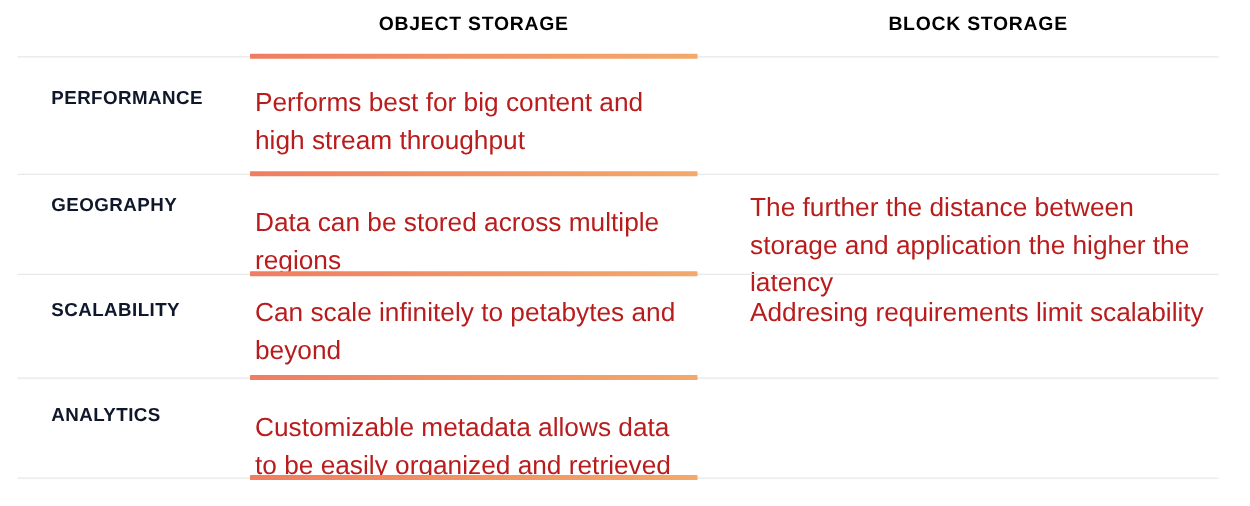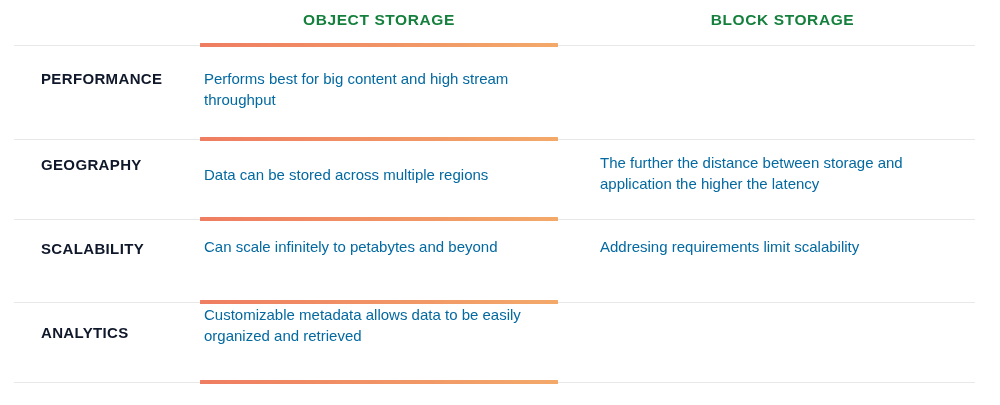--- a/index.html
+++ b/index.html
@@ -28,21 +28,21 @@
   .col-label  { position: absolute; left: 41px;  width: 150px; }
   .col-object { position: absolute; left: 204px; width: 352px; }
   .col-block  { position: absolute; left: 600px; width: 378px; }
 
   
   .header-cell {
     font-size: 15.5px;
     font-weight: bold;
     letter-spacing: 0.6px;
     text-align: center;
-    color: #15803d;
+    color: #000000;
     line-height: 1;
   }
   #hdr-object { top: 12px; left: 200px; width: 358px; }
   #hdr-block  { top: 12px; left: 590px; width: 385px; }
 
   
   .divider {
     position: absolute;
     left: 14px;
     width: 961px;
@@ -62,23 +62,23 @@
   
   .row-label {
     font-size: 15px;
     font-weight: bold;
     letter-spacing: 0.35px;
     color: #0f172a;
     line-height: 1.25;
     white-space: nowrap;
   }
   .row-text {
-    font-size: 15px;
+    font-size: 21px;
     font-weight: normal;
-    color: #0369a1;
+    color: #b91c1c;
     line-height: 1.42;
   }
 </style>
 </head>
 <body>
 
 <div class="table">
 
   <div class="header-cell col-object" id="hdr-object">OBJECT STORAGE</div>
 
@@ -105,19 +105,19 @@
 
   <div class="row-label col-label" style="top:240px;">SCALABILITY</div>
   <div class="row-text col-object" style="top:236px;">Can scale infinitely to petabytes and beyond</div>
   <div class="row-text col-block" style="top:236px;">Addresing requirements limit scalability</div>
 
   <div class="divider" style="top:302px;">
     <div class="accent"></div>
   </div>
 
   <div class="row-label col-label" style="top:324px;">ANALYTICS</div>
-  <div class="row-text col-object" style="top:304px;">Customizable metadata allows data to be easily organized and retrieved</div>
+  <div class="row-text col-object" style="top:328px;">Customizable metadata allows data to be easily organized and retrieved</div>
 
   <div class="divider" style="top:382px;">
     <div class="accent"></div>
   </div>
 
 </div>
 
 </body></html>

